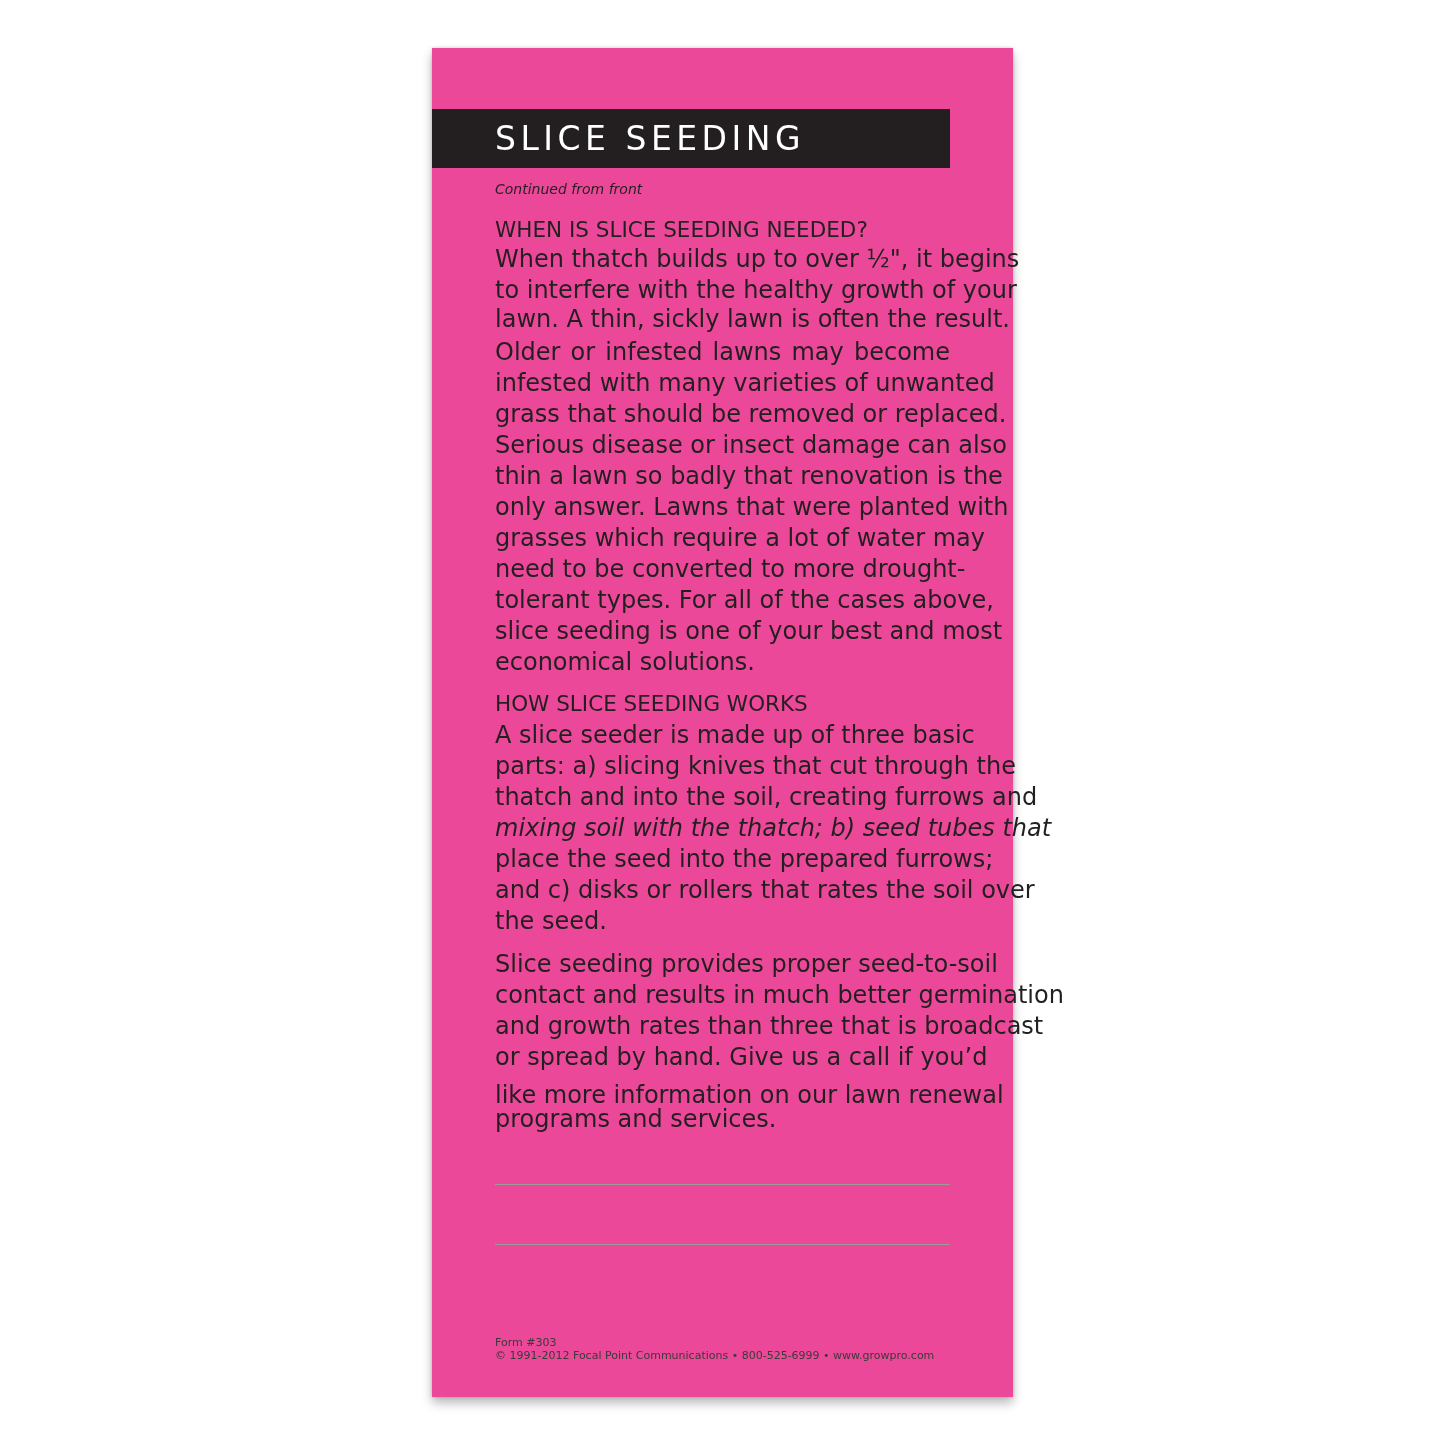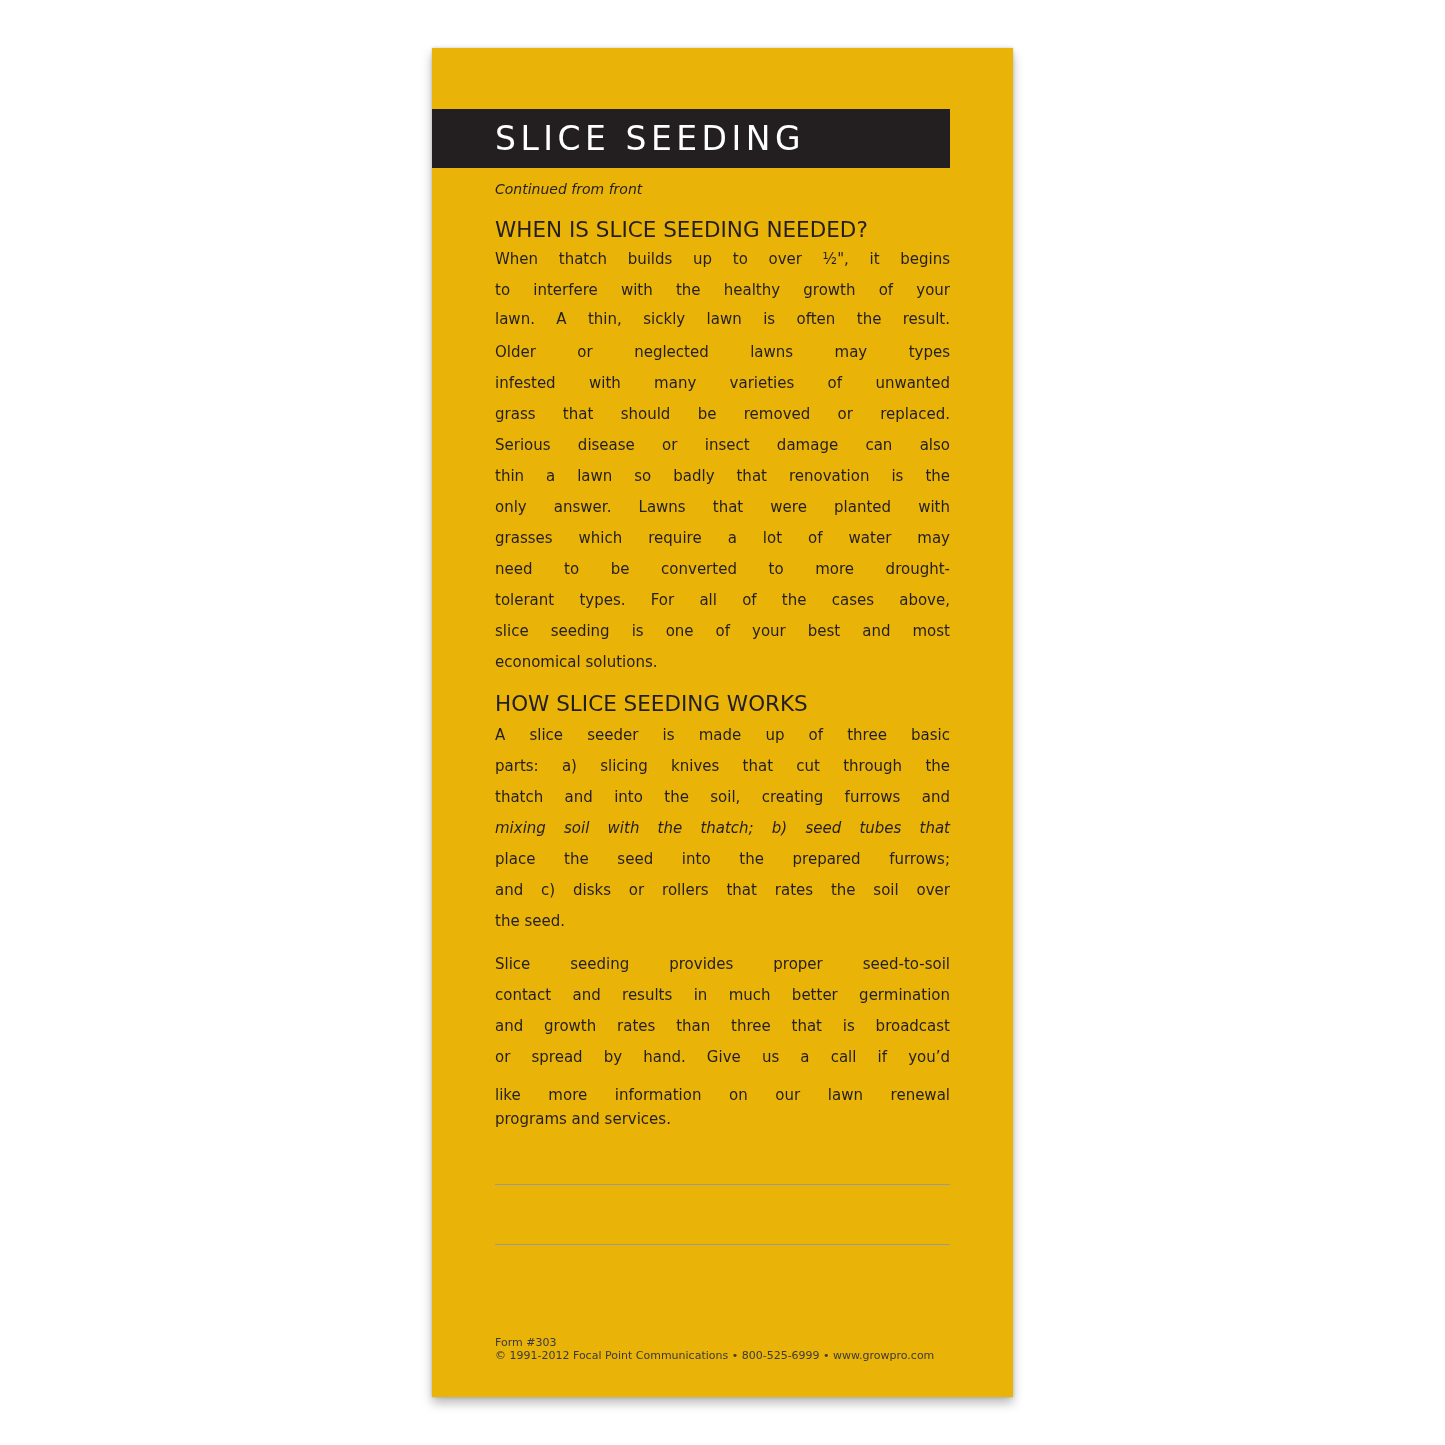--- a/index.html
+++ b/index.html
@@ -8,21 +8,21 @@
     background: #ffffff;
     position: relative;
     overflow: hidden;
     font-family: "DejaVu Sans", sans-serif;
     color: #1e1b1b;
   }
   .card {
     position: absolute;
     left: 432px; top: 48px;
     width: 581px; height: 1349px;
-    background: #eab308;
+    background: #ec4899;
     box-shadow: 0 6px 10px rgba(0,0,0,0.28), 0 0 3px rgba(0,0,0,0.18);
   }
   .title-bar {
     position: absolute;
     left: 0; top: 61px;
     width: 518px; height: 59px;
     background: #231f20;
   }
   .title {
     position: absolute;
@@ -43,21 +43,21 @@
   }
   .content {
     position: absolute;
     left: 63px; top: 0;
     width: 455px;
   }
   .line {
     position: absolute;
     left: 0;
     width: 455px;
-    font-size: 15px;
+    font-size: 24px;
     line-height: 31px;
     height: 31px;
     white-space: nowrap;
     text-align: justify;
     text-align-last: justify;
     color: #231f20;
   }
   .line.last { text-align-last: left; }
   .heading {
     position: absolute;
@@ -93,21 +93,21 @@
   </div>
 
   <div class="continued">Continued from front</div>
 
   <div class="content">
 
     <div class="heading" style="top:166px;">WHEN IS SLICE SEEDING NEEDED?</div>
     <div class="line" style="top:196px;">When thatch builds up to over ½", it begins</div>
     <div class="line" style="top:227px;">to interfere with the healthy growth of your</div>
     <div class="line" style="top:256px;">lawn. A thin, sickly lawn is often the result.</div>
-    <div class="line" style="top:289px;">Older or neglected lawns may types</div>
+    <div class="line" style="top:289px;">Older or infested lawns may become</div>
     <div class="line" style="top:320px;">infested with many varieties of unwanted</div>
     <div class="line" style="top:351px;">grass that should be removed or replaced.</div>
     <div class="line" style="top:382px;">Serious disease or insect damage can also</div>
     <div class="line" style="top:413px;">thin a lawn so badly that renovation is the</div>
     <div class="line" style="top:444px;">only answer. Lawns that were planted with</div>
     <div class="line" style="top:475px;">grasses which require a lot of water may</div>
     <div class="line" style="top:506px;">need to be converted to more drought-</div>
     <div class="line" style="top:537px;">tolerant types. For all of the cases above,</div>
     <div class="line" style="top:568px;">slice seeding is one of your best and most</div>
     <div class="line last" style="top:599px;">economical solutions.</div>

